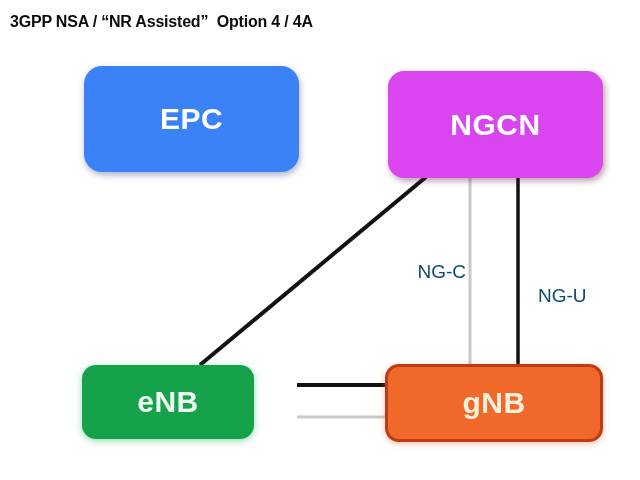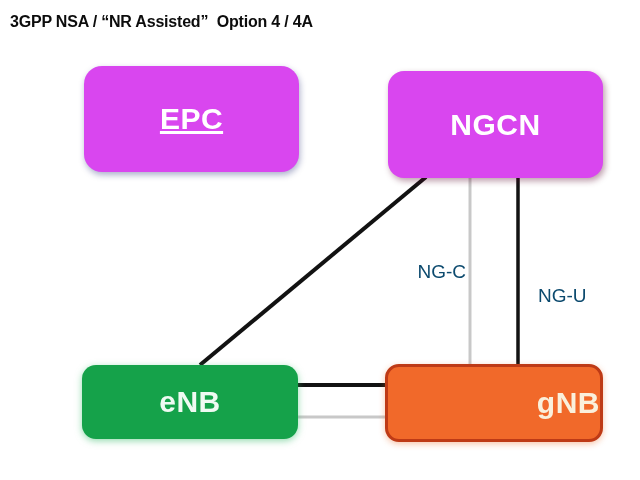--- a/index.html
+++ b/index.html
@@ -13,25 +13,25 @@
   }
   svg.wires{position:absolute;left:0;top:0;width:640px;height:480px;}
   .node{
     position:absolute;display:flex;align-items:center;justify-content:center;
     color:#ffffff;font-weight:bold;font-size:30px;letter-spacing:0.5px;
   }
   .node-epc{left:84px;top:66px;width:215px;height:106px;border-radius:18px;
     box-shadow:1px 3px 6px rgba(20,30,110,0.35);}
   .node-ngcn{left:388px;top:71px;width:215px;height:107px;border-radius:16px;
     box-shadow:2px 3px 6px rgba(90,10,45,0.40);}
-  .node-enb{left:82px;top:365px;width:216px;height:74px;border-radius:14px;
+  .node-enb{left:82px;top:365px;width:172px;height:74px;border-radius:14px;
     box-shadow:0 2px 7px rgba(60,190,110,0.55);}
   .node-enb .node-label{color:#EFFAF2;}
   .node-gnb{left:385px;top:364px;width:218px;height:78px;border-radius:14px;
-    border:3px solid;box-sizing:border-box;box-shadow:0 2px 6px rgba(235,110,45,0.40);justify-content:flex-end;}
+    border:3px solid;box-sizing:border-box;box-shadow:0 2px 6px rgba(235,110,45,0.40);}
   .node-gnb .node-label{color:#FAF0DC;}
   .edge-label{
     position:absolute;font-size:19px;color:#0c4a6e;
   }
   .edge-label-ngc{left:396px;top:261px;width:70px;text-align:right;}
   .edge-label-ngu{left:538px;top:261px;margin-top:24px;}
   .watermark{
     position:absolute;left:453px;top:451px;font-size:19px;letter-spacing:0.5px;
   }
 </style>
@@ -43,21 +43,21 @@
   <div class="title">3GPP NSA / “NR Assisted”  Option 4 / 4A</div>
 
   <svg class="wires" viewBox="0 0 640 480" xmlns="http://www.w3.org/2000/svg">
       <line x1="426" y1="177" x2="200" y2="365" stroke="#121212" stroke-width="4"></line>
       <line x1="470" y1="177" x2="470" y2="366" stroke="#C8C8C8" stroke-width="3"></line>
       <line x1="518" y1="177" x2="518" y2="366" stroke="#121212" stroke-width="3.5"></line>
       <line x1="297" y1="385" x2="387" y2="385" stroke="#121212" stroke-width="4"></line>
       <line x1="297" y1="417" x2="387" y2="417" stroke="#C8C8C8" stroke-width="3"></line>
     </svg>
 
-  <div class="node node-epc" style="background-color: #d946ef; text-decoration: underline;">
+  <div class="node node-epc" style="background-color: #3b82f6;">
     <span class="node-label">EPC</span>
   </div>
 
   <div class="node node-ngcn" style="background-color: #d946ef;">
     <span class="node-label">NGCN</span>
   </div>
 
   <div class="node node-enb" style="background-color: rgb(21, 162, 74);">
     <span class="node-label">eNB</span>
   </div>

